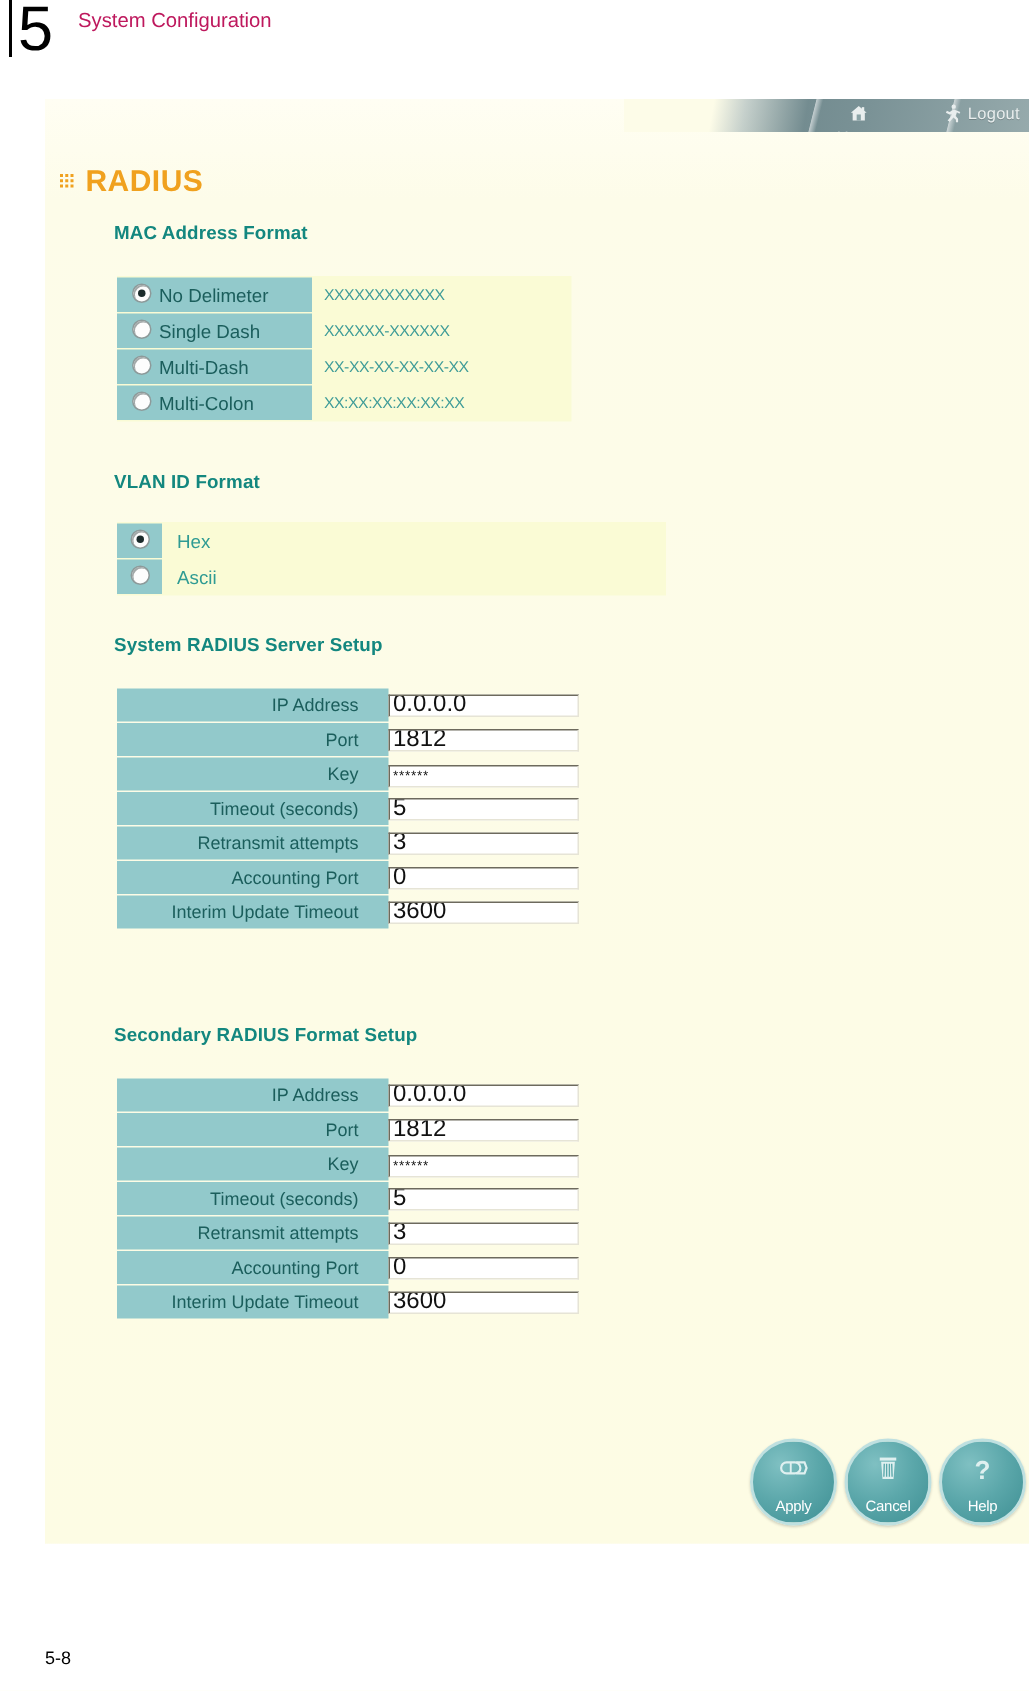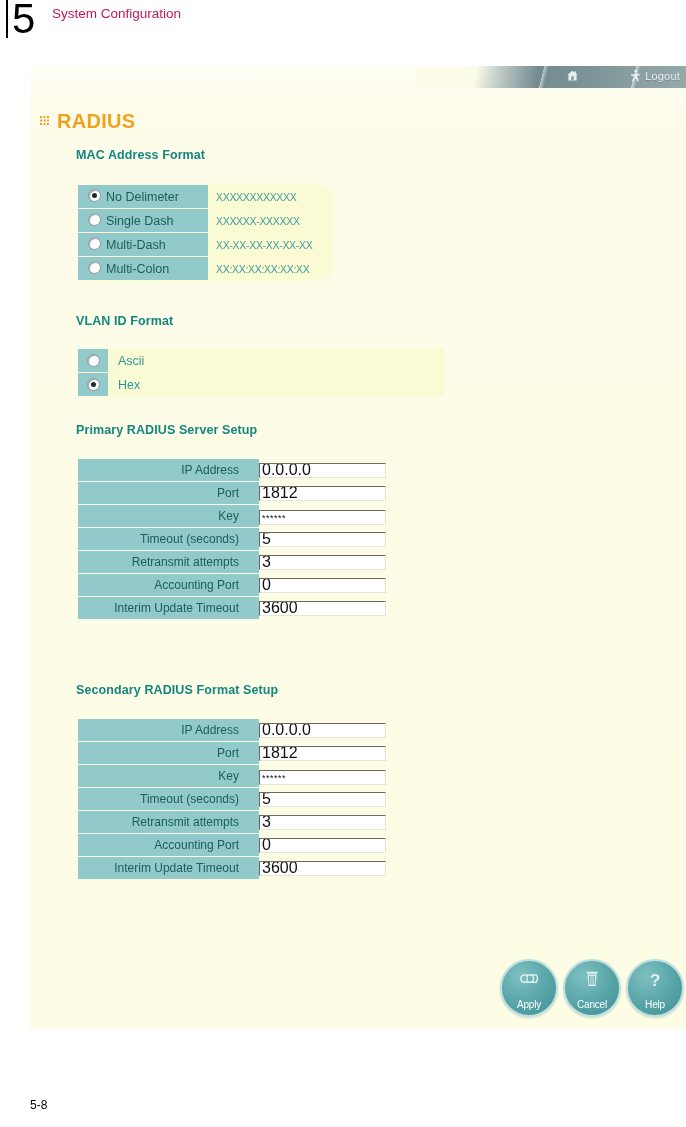--- a/index.html
+++ b/index.html
@@ -119,25 +119,24 @@
     font-size: 12.5px;
     font-weight: bold;
     color: #13877f;
     letter-spacing: .1px;
   }
 
   
   .mac-table {
     position: absolute;
     left: 48px;
-    width: 255px;
+    width: 303px;
     border-collapse: separate;
     border-spacing: 0 1px;
     background: #fafbd5;
-    border-radius: 15px;
   }
   .mac-row { height: 23px; }
   .mac-label-cell {
     width: 120px;
     background: #92c9cb;
     padding: 0 0 0 10px;
     font-size: 12.5px;
     color: #1b5e5c;
     white-space: nowrap;
     vertical-align: middle;
@@ -348,31 +347,31 @@
             <td class="mac-label-cell"><span class="radio"></span><span>Multi-Colon</span></td>
             <td class="mac-example-cell"><span>XX:XX:XX:XX:XX:XX</span></td>
           </tr>
         </tbody>
     </table>
 
     <div class="sec-head" style="left:46px; top:248px;">VLAN ID Format</div>
     <table class="vlan-table" style="top:282px;">
       <tbody id="vlan-rows">
           <tr class="vlan-row">
+            <td class="vlan-radio-cell"><span class="radio on"></span></td>
+            <td class="vlan-label-cell"><span>Hex</span></td>
+          </tr>
+          <tr class="vlan-row">
             <td class="vlan-radio-cell"><span class="radio"></span></td>
             <td class="vlan-label-cell"><span>Ascii</span></td>
           </tr>
-          <tr class="vlan-row">
-            <td class="vlan-radio-cell"><span class="radio on"></span></td>
-            <td class="vlan-label-cell"><span>Hex</span></td>
-          </tr>
         </tbody>
     </table>
 
-    <div class="sec-head" style="left:46px; top:357px;">Primary RADIUS Server Setup</div>
+    <div class="sec-head" style="left:46px; top:357px;">System RADIUS Server Setup</div>
     <table class="form-table" style="top:392px;">
       <tbody id="primary-rows">
           <tr class="form-row">
             <td class="form-label-cell"><span>IP Address</span></td>
             <td class="form-input-cell"><input class="txt" type="text" value="0.0.0.0" style=""></td>
           </tr>
           <tr class="form-row">
             <td class="form-label-cell"><span>Port</span></td>
             <td class="form-input-cell"><input class="txt" type="text" value="1812" style=""></td>
           </tr>

